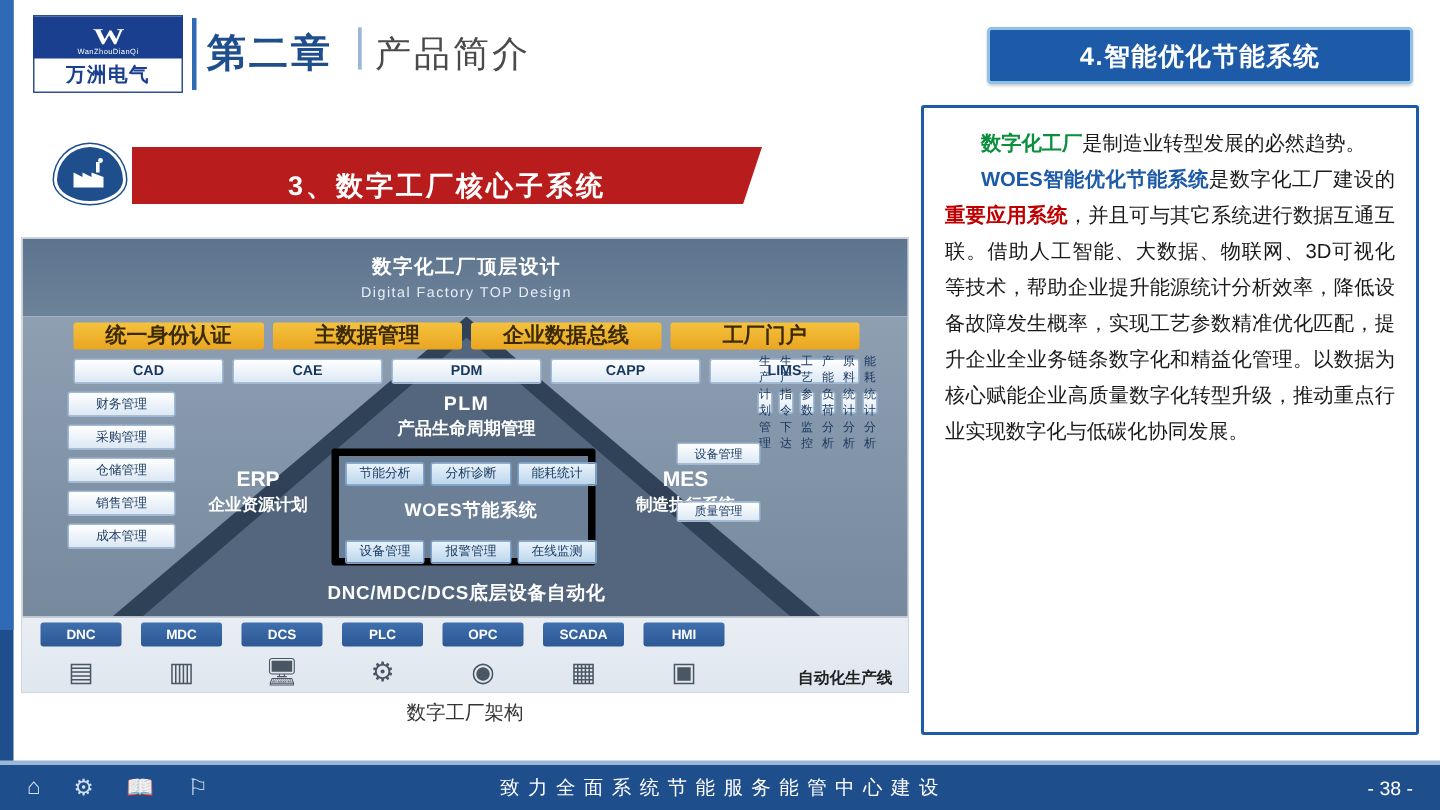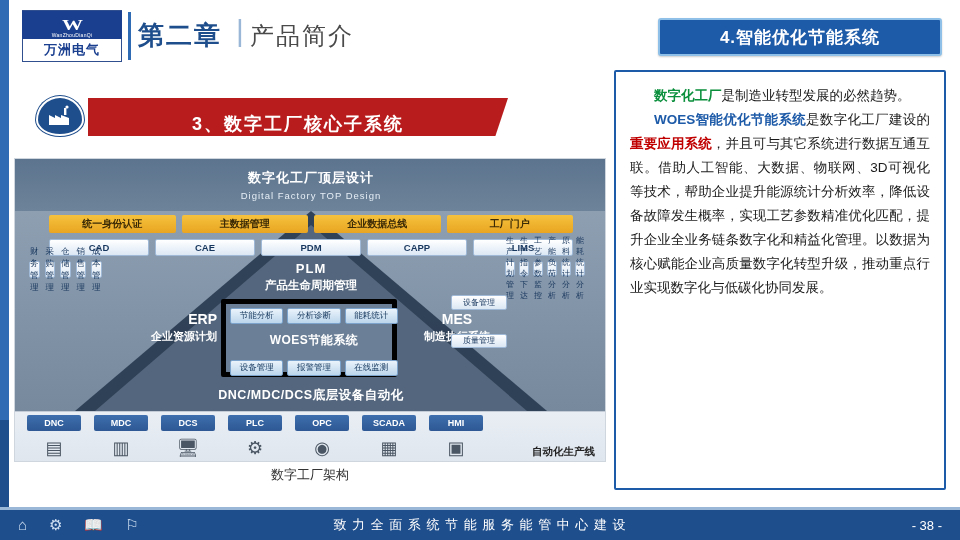--- a/index.html
+++ b/index.html
@@ -117,21 +117,21 @@
     background:#53667d;
     clip-path: polygon(50% 0, 100% 100%, 0 100%);
   }
   
   .row-yellow {
     position:absolute; left:34px; top:56px; width:524px; height:18px;
     display:flex; gap:6px;
   }
   .ybtn {
     flex:1; background:linear-gradient(180deg,#f5c23e,#e9a521);
-    border-radius:2px; color:#3b2a06; font-size:10px; font-weight:bold;
+    border-radius:2px; color:#3b2a06; font-size:14px; font-weight:bold;
     display:flex; align-items:center; justify-content:center;
   }
   
   .row-blue {
     position:absolute; left:34px; top:80px; width:524px; height:17px;
     display:flex; gap:6px;
   }
   .bbtn {
     flex:1; background:linear-gradient(180deg,#ffffff,#dce8f5);
     border:1px solid #9fb9d6; border-radius:2px;
@@ -156,34 +156,34 @@
     flex:1; background:linear-gradient(180deg,#eaf3fb,#bcd6ec);
     border:1px solid #7ba3cc; border-radius:2px;
     font-size:8.5px; color:#14365c; display:flex; align-items:center; justify-content:center;
   }
   .woes-title {
     position:absolute; left:0; top:28px; width:176px; text-align:center;
     color:#ffffff; font-size:12px; font-weight:bold; letter-spacing:.5px;
   }
   
   .erp {
-    position:absolute; left:112px; top:152px; width:90px; text-align:right;
+    position:absolute; left:112px; top:152px; width:90px; text-align:center;
   }
   .erp .l1 { color:#ffffff; font-size:14px; font-weight:bold;}
   .erp .l2 { color:#ffffff; font-size:11px; font-weight:bold; margin-top:2px;}
   
   .mes {
     position:absolute; left:396px; top:152px; width:92px; text-align:center;
   }
   .mes .l1 { color:#ffffff; font-size:14px; font-weight:bold;}
   .mes .l2 { color:#ffffff; font-size:11px; font-weight:bold; margin-top:2px;}
   
   .stack-left {
-    position:absolute; left:14px; top:102px; width:72px;
-    display:flex; flex-direction:row; gap:5px;
+    position:absolute; left:30px; top:102px; width:72px;
+    display:flex; flex-direction:column; gap:5px;
   }
   .stack-right {
     position:absolute; left:490px; top:102px; width:70px;
     display:flex; flex-direction:row; gap:4px;
   }
   .scell {
     height:17px; background:linear-gradient(180deg,#ffffff,#dbe7f4);
     border:1px solid #9fb9d6; border-radius:2px;
     font-size:8.5px; color:#17365d; display:flex; align-items:center; justify-content:center;
   }

